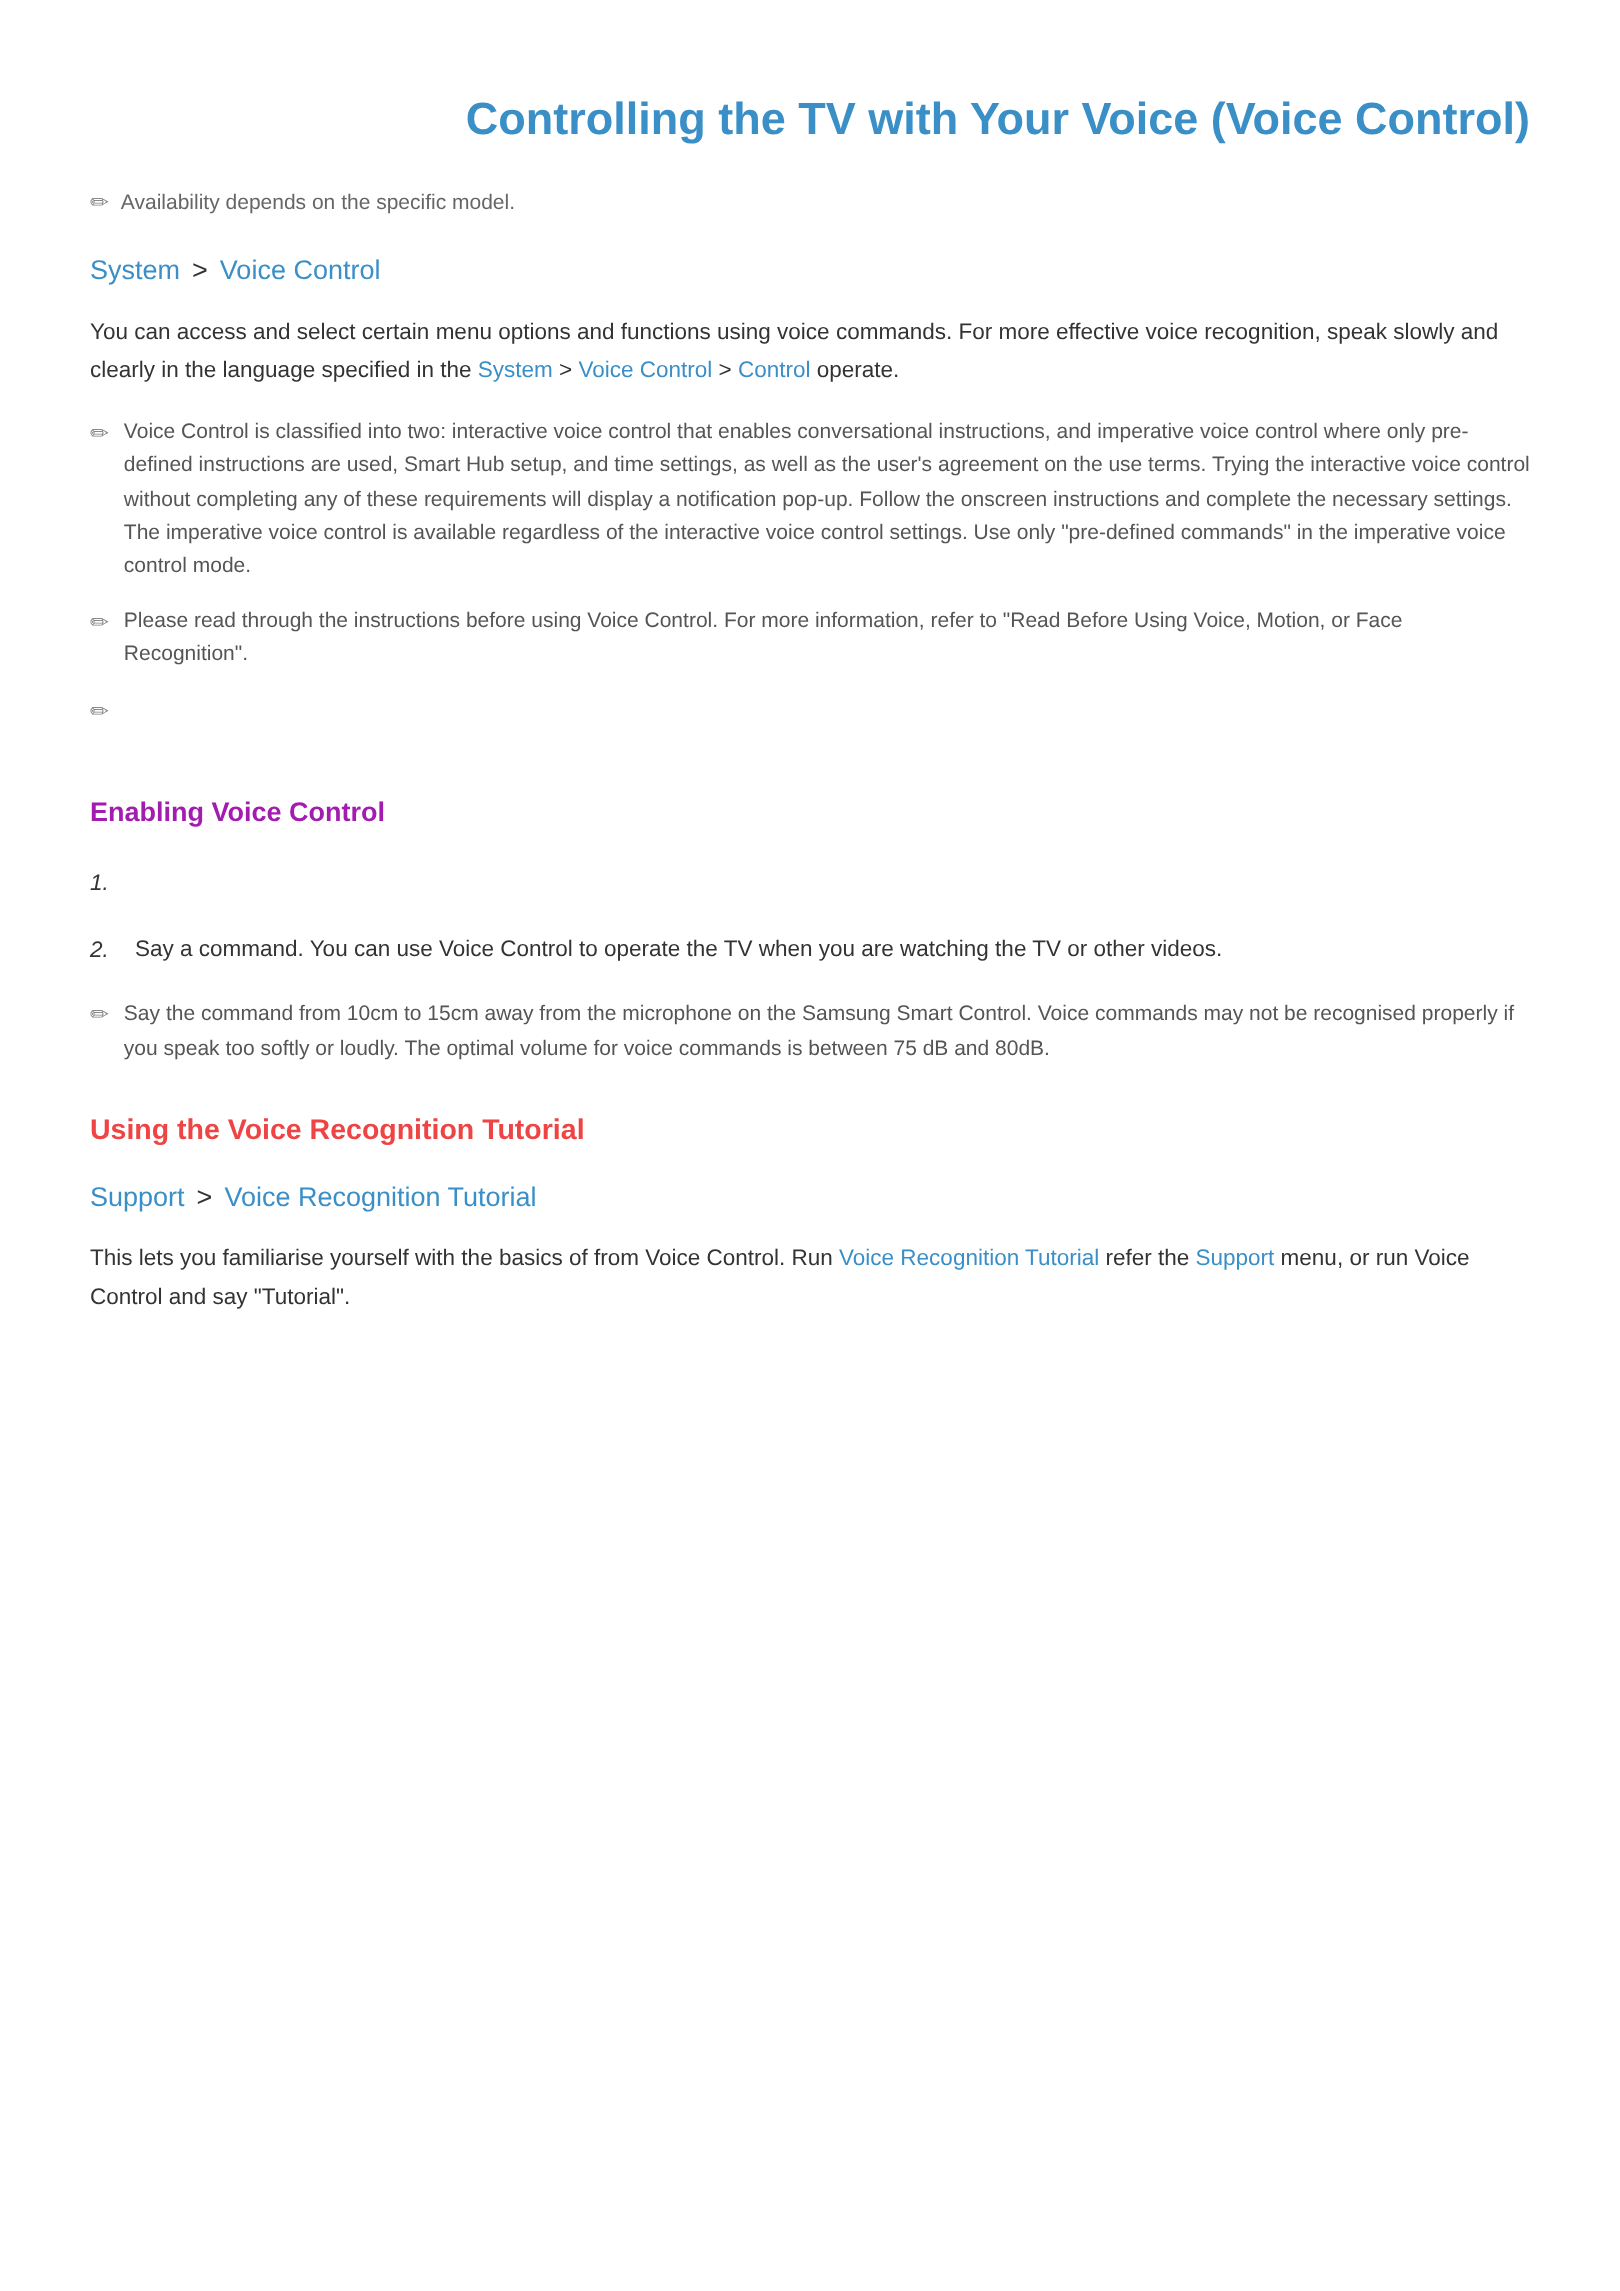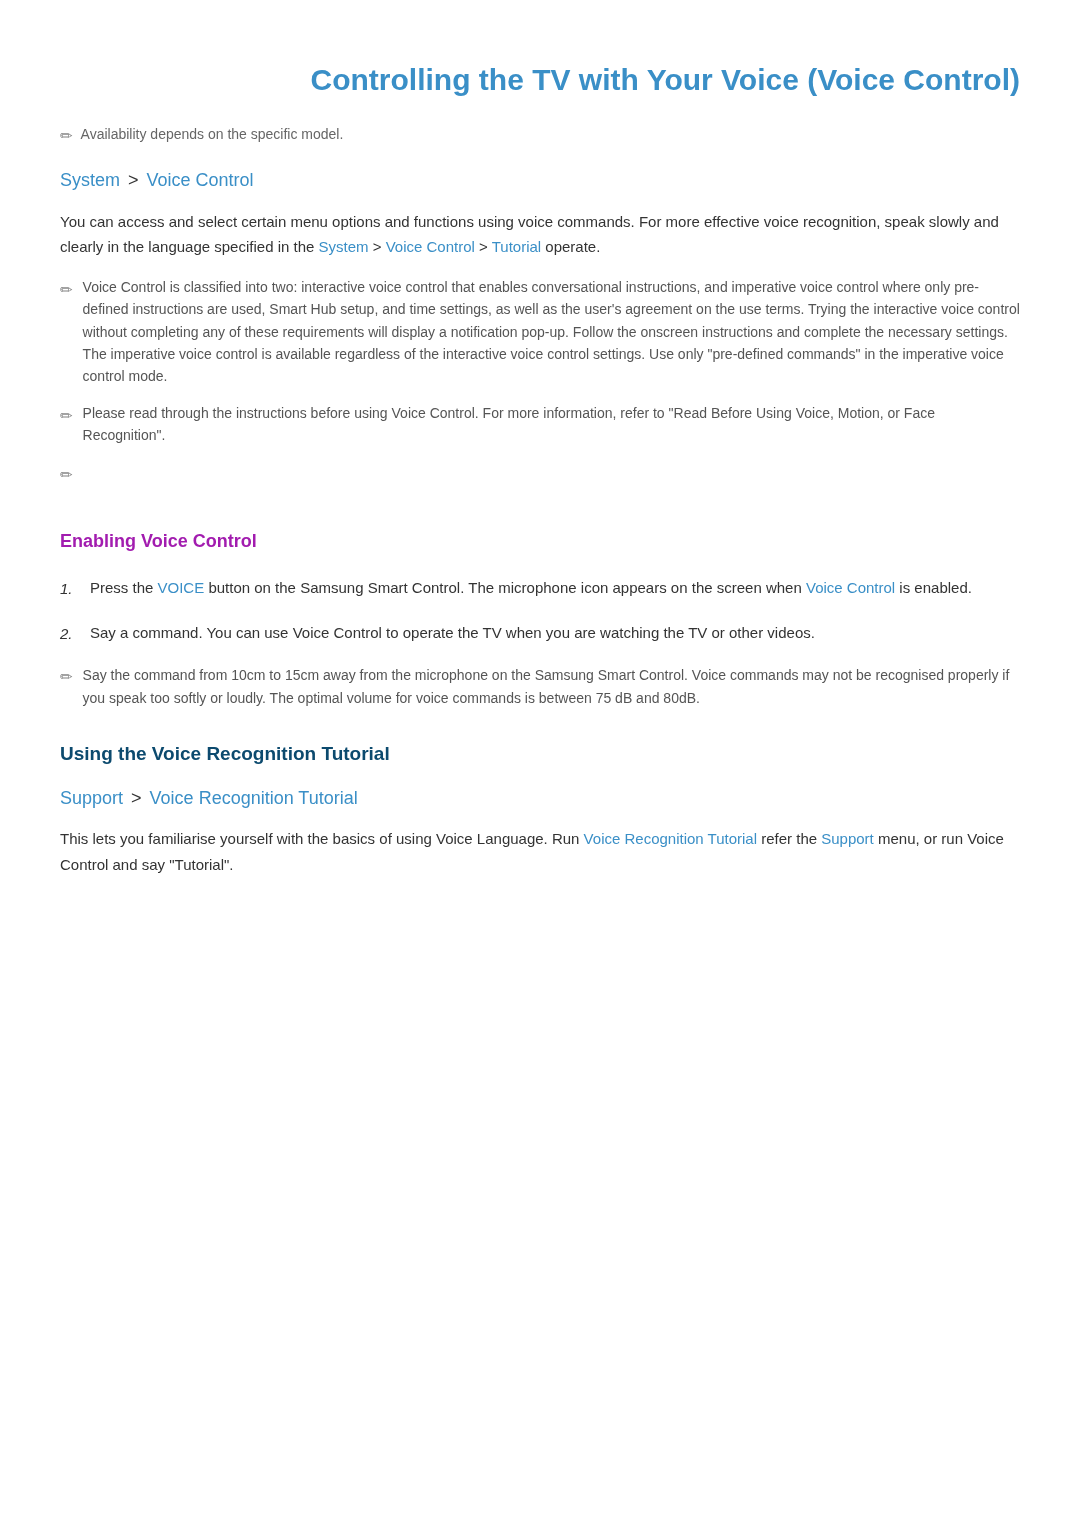--- a/index.html
+++ b/index.html
@@ -90,21 +90,21 @@
       font-size: 18px;
       font-weight: bold;
       color: #a21caf;
       margin-top: 40px;
       margin-bottom: 20px;
     }
 
     .sub-section-title {
       font-size: 19px;
       font-weight: bold;
-      color: #0c4a6e;
+      color: #ef4444;
       margin-top: 30px;
       margin-bottom: 14px;
     }
 
     .ordered-list {
       list-style: none;
       padding: 0;
       margin: 0 0 16px 0;
       counter-reset: step-counter;
     }
@@ -147,21 +147,21 @@
   <span>Availability depends on the specific model.</span>
 </div>
 
 <div class="breadcrumb">
   <a href="#" class="link">System</a>
   <span class="breadcrumb-separator">&gt;</span>
   <a href="#" class="link">Voice Control</a>
 </div>
 
 <p class="intro-text">
-  <span>You can access and select certain menu options and functions using voice commands. For more effective voice recognition, speak slowly and clearly in the language specified in the </span><a href="#" class="link">System</a><span> &gt; </span><a href="#" class="link">Voice Control</a><span> &gt; </span><a href="#" class="link">Tutorial</a><span> operate.</span>
+  <span>You can access and select certain menu options and functions using voice commands. For more effective voice recognition, speak slowly and clearly in the language specified in the </span><a href="#" class="link">System</a><span> &gt; </span><a href="#" class="link">Voice Control</a><span> &gt; </span><a href="#" class="link">Control</a><span> operate.</span>
 </p>
 
 <ul class="bullet-list">
   <li class="bullet-item">
     <span class="pencil-icon">✏</span>
     <span>Voice Control is classified into two: interactive voice control that enables conversational instructions, and imperative voice control where only pre-defined instructions are used, Smart Hub setup, and time settings, as well as the user's agreement on the use terms. Trying the interactive voice control without completing any of these requirements will display a notification pop-up. Follow the onscreen instructions and complete the necessary settings. The imperative voice control is available regardless of the interactive voice control settings. Use only "pre-defined commands" in the imperative voice control mode.</span>
   </li>
   <li class="bullet-item">
     <span class="pencil-icon">✏</span>
     <span>Please read through the instructions before using Voice Control. For more information, refer to "Read Before Using Voice, Motion, or Face Recognition".</span>
@@ -169,23 +169,20 @@
   <li class="bullet-item">
     <span class="pencil-icon">✏</span>
   </li>
 </ul>
 
 <h2 class="section-title">Enabling Voice Control</h2>
 
 <ol class="ordered-list">
   <li class="ordered-item">
     <span class="step-number">1.</span>
-    <span>
-      <span>Press the </span><a href="#" class="link">VOICE</a><span> button on the Samsung Smart Control. The microphone icon appears on the screen when </span><a href="#" class="link">Voice Control</a><span> is enabled.</span>
-    </span>
   </li>
   <li class="ordered-item">
     <span class="step-number">2.</span>
     <span>Say a command. You can use Voice Control to operate the TV when you are watching the TV or other videos.</span>
   </li>
 </ol>
 
 <div class="note-block">
   <span class="pencil-icon">✏</span>
   <span>Say the command from 10cm to 15cm away from the microphone on the Samsung Smart Control. Voice commands may not be recognised properly if you speak too softly or loudly. The optimal volume for voice commands is between 75 dB and 80dB.</span>
@@ -193,14 +190,14 @@
 
 <h3 class="sub-section-title">Using the Voice Recognition Tutorial</h3>
 
 <div class="breadcrumb">
   <a href="#" class="link">Support</a>
   <span class="breadcrumb-separator">&gt;</span>
   <a href="#" class="link">Voice Recognition Tutorial</a>
 </div>
 
 <p class="intro-text">
-  <span>This lets you familiarise yourself with the basics of using Voice Language. Run </span><a href="#" class="link">Voice Recognition Tutorial</a><span> refer the </span><a href="#" class="link">Support</a><span> menu, or run Voice Control and say "Tutorial".</span>
+  <span>This lets you familiarise yourself with the basics of from Voice Control. Run </span><a href="#" class="link">Voice Recognition Tutorial</a><span> refer the </span><a href="#" class="link">Support</a><span> menu, or run Voice Control and say "Tutorial".</span>
 </p>
 
 </body></html>

